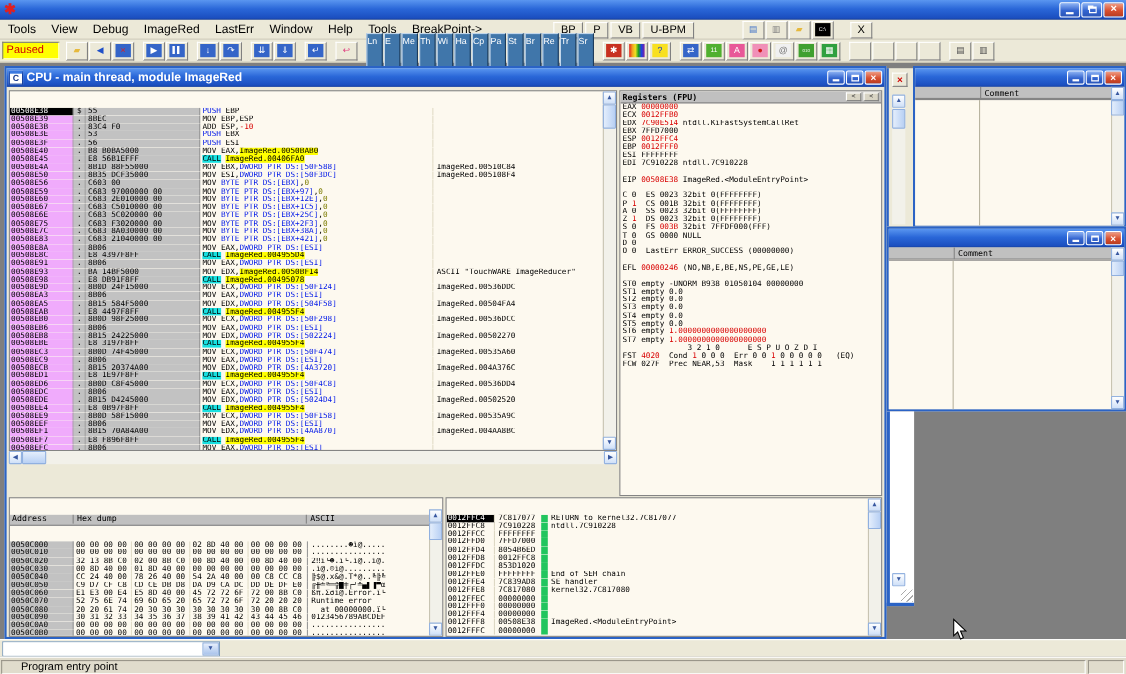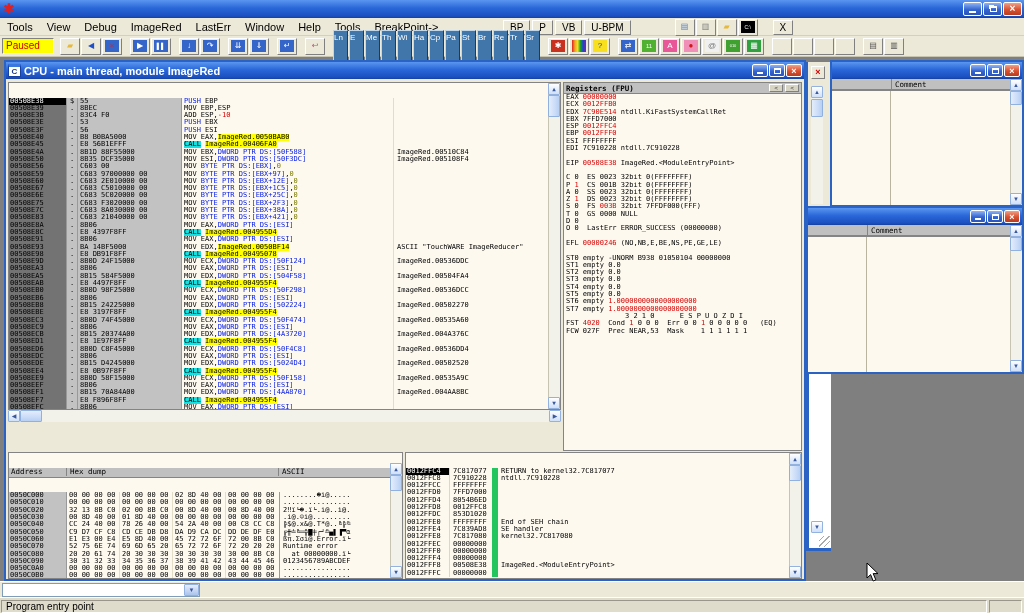--- a/index.html
+++ b/index.html
@@ -40,21 +40,21 @@
 .wbtn .g-box{width:7px;height:6px}
 .wbtn .g-x{font-size:9px}
 #cpu-icon{width:13px;height:13px;background:#fff;border:1px solid #16409f;border-top:3px solid #3a78e0;color:#1a3a8c;font-size:8px;font-weight:bold;text-align:center;line-height:9px;margin-right:3px}
 
 .pane{position:absolute;background:#fdf9ef;border:1px solid #848484;overflow:hidden}
 .mono{font-family:"DejaVu Sans Mono",monospace;font-size:7px;line-height:7.3px;white-space:pre}
 .phead{background:#c0c0c0;border-bottom:1px solid #848484;font-family:"DejaVu Sans Mono",monospace;font-size:7.5px;display:flex;align-items:center}
 .rhbtn{width:14px;height:8px;background:#d8d4c4;border:1px solid;border-color:#fff #808080 #808080 #fff;font-size:6px;line-height:6px;text-align:center;margin-left:2px;color:#333}
 
 .drow{display:flex;height:7.3px;overflow:hidden}
-.c-addr{width:58px;background:#737373;border-right:1px solid #999;padding-left:1px;flex:none}
+.c-addr{width:58px;background:#f0abfc;border-right:1px solid #999;padding-left:1px;flex:none}
 .c-mark{width:11px;background:#c2c2c2;border-right:1px solid #999;text-align:center;flex:none}
 .c-bytes{width:104px;background:#c2c2c2;border-right:1px solid #999;padding-left:2px;flex:none}
 .c-ins{width:212px;padding-left:2px;border-right:1px solid #e2ddc8;flex:none;overflow:hidden}
 .c-com{flex:1;padding-left:3px;overflow:hidden}
 .selcell{background:#000 !important;color:#fff}
 .t-b{color:#0018e8}.t-r{color:#d80000}.t-g{color:#7c7c00}
 .t-y{background:#ffff00}.t-cy{background:#18e0e0}
 
 .rrow{height:7.3px;padding-left:2px;overflow:hidden}
 
@@ -74,21 +74,21 @@
 .sbh{position:absolute;left:0;right:0;height:12px;background:#f2f1ea}
 .sbb{position:absolute;width:12px;height:12px;background:linear-gradient(#fff,#cfe0f8);border:1px solid #93b2e0;border-radius:1px;color:#3858a0;font-size:6px;line-height:10px;text-align:center}
 .sbt{position:absolute;background:linear-gradient(90deg,#e4eefc,#b8d0f4);border:1px solid #90b0e0;border-radius:1px}
 .sbt.h{background:linear-gradient(#e4eefc,#b8d0f4)}
 
 #cmdbar{left:0;top:581px;width:1024px;height:16px;background:#ece9d8;border-top:1px solid #fff}
 #combo{position:absolute;left:2px;top:1px;width:198px;height:14px;background:#fff;border:1px solid #7f9db9;display:flex}
 #combo input{flex:1;border:none;outline:none;font-size:9px;padding:0 2px;background:#fff}
 #combo-btn{width:15px;height:12px;background:linear-gradient(#e6eefc,#aac4ec);border:1px solid #93b2e0;border-radius:1px;font-size:6px;line-height:11px;text-align:center;color:#3858a0}
 #statusbar{left:0;top:597px;width:1024px;height:16px;background:#e0dccc;border-top:1px solid #fff;font-size:10px}
-#status-left{position:absolute;left:1px;top:2px;width:986px;height:13px;border:1px solid;border-color:#9a968a #fff #fff #9a968a;padding:0 4px;line-height:12px;background:#e0dccc}
+#status-left{position:absolute;left:1px;top:2px;width:986px;height:13px;border:1px solid;border-color:#9a968a #fff #fff #9a968a;padding:0 17px;line-height:12px;background:#e0dccc}
 #status-right{position:absolute;left:989px;top:2px;width:33px;height:13px;border:1px solid;border-color:#9a968a #fff #fff #9a968a;background:#e0dccc}
 
 #winA{left:806px;top:62px;width:24px;height:144px;background:#ece9d8;border-left:2px solid #2b63c5;position:absolute}
 #winA-close{width:14px;height:13px;margin:4px 0 0 3px;background:#ece9d8;border:1px solid;border-color:#fff #808080 #808080 #fff;color:#d00000;font-size:9px;font-weight:bold;text-align:center;line-height:11px}
 #winA-sb{position:absolute;left:3px;top:24px;width:12px;bottom:2px;background:#f2f1ea}
 #winD{left:806px;top:374px;width:25px;height:177px;background:#fff;border-left:3px solid #2b63c5;border-bottom:3px solid #2b63c5;position:absolute}
 #winD-grip{position:absolute;right:1px;bottom:1px;width:11px;height:11px;background:
  repeating-linear-gradient(135deg,transparent 0 3px,#aaa 3px 4px)}
 
 #cursor{left:866px;top:562px;width:14px;height:21px;z-index:99}

